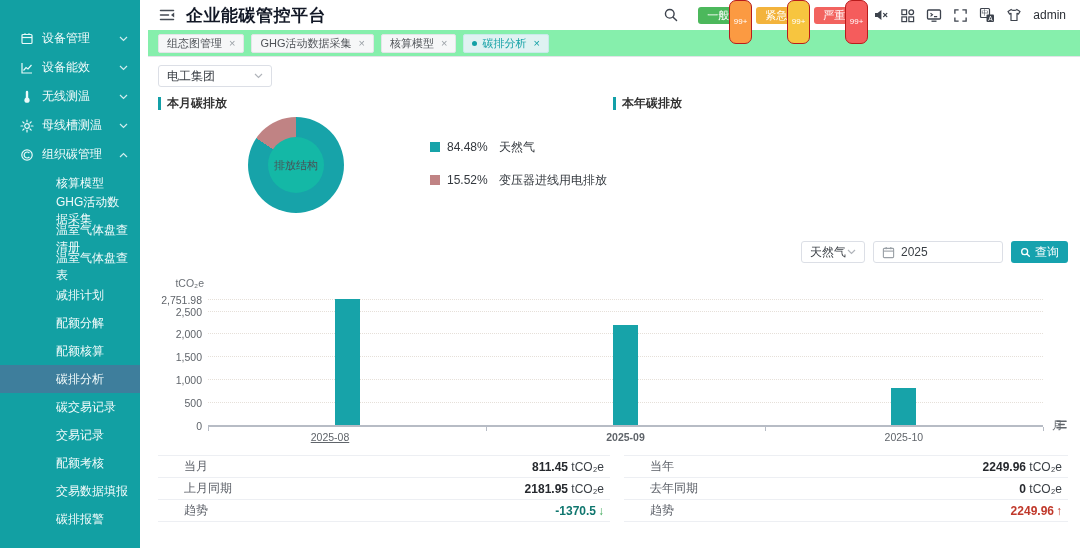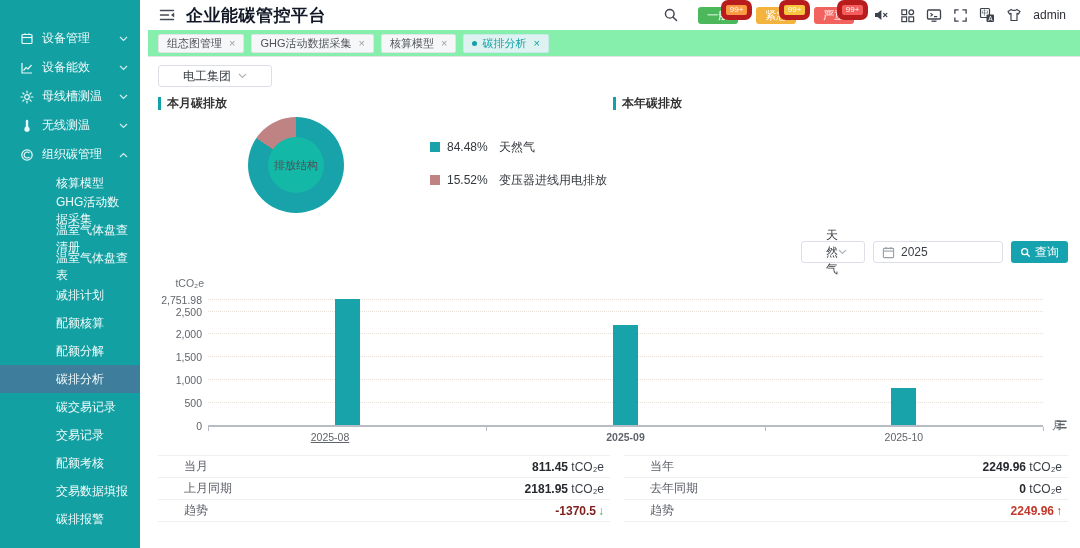--- a/index.html
+++ b/index.html
@@ -23,37 +23,37 @@
 
   .topbar { height:30px; display:flex; align-items:center; padding:0 14px 0 10px; background:#fff; }
   .fold { display:inline-flex; cursor:pointer; }
   .title { font-size:17px; font-weight:700; color:#121826; margin-left:10px; letter-spacing:.5px; }
   .topbar-right { margin-left:auto; display:flex; align-items:center; gap:11px; }
   .tb-icon { display:inline-flex; cursor:pointer; }
   .badges { display:flex; gap:18px; margin:0 8px; }
   .badge { position:relative; color:#fff; font-size:11px; line-height:17px; padding:0 9px;
            border-radius:3px; cursor:pointer; }
   .badge .cnt { position:absolute; top:-7px; right:-14px; font-size:8px; line-height:10px;
-                color:#fff; padding:0 4px; border-radius:7px; border:5px solid #b91c1c; }
+                color:#fff; padding:16px 4px; border-radius:7px; border:1px solid #b91c1c; }
   .admin { font-size:12px; color:#2b2f36; cursor:pointer; }
 
   .tabbar { height:27px; background:#86efac; border-bottom:1px solid #e2e4e8;
             display:flex; align-items:center; gap:7px; padding:0 10px; }
   .tab { height:19px; display:flex; align-items:center; gap:5px; padding:0 8px;
          font-size:11px; background:#f6f7f8; border:1px solid #e3e5e8; color:#4e5257;
          border-radius:2px; cursor:pointer; white-space:nowrap; }
   .tab.active { background:#dff2f2; border-color:#c8eaea; color:#12a0a5; }
   .tab .dot { width:5px; height:5px; border-radius:50%; background:#12a0a5; }
   .tab .x { color:#9aa0a6; font-size:11px; margin-left:2px; }
   .tab.active .x { color:#12a0a5; }
 
   .content { flex:1; background:#fff; padding:8px 12px 0 10px; position:relative; }
 
   .select { display:flex; align-items:center; justify-content:space-between;
-            border:1px solid #dcdfe6; border-radius:3px; height:22px; padding:0 24px;
+            border:1px solid #dcdfe6; border-radius:3px; height:22px; padding:0 8px;
             font-size:12px; color:#3a3f45; cursor:pointer; background:#fff; }
   .select .chev { color:#b0b4ba; display:inline-flex; }
   .org-select { width:114px; margin-bottom:8px; }
 
   .two-col { display:flex; height:176px; }
   .col-left { width:455px; position:relative; }
   .col-right { flex:1; position:relative; display:flex; flex-direction:column; }
   .sec-head { display:flex; align-items:center; font-size:12px; font-weight:700; color:#333; }
   .sec-head .bar { width:3px; height:13px; background:#13a0a8; margin-right:6px; }
 
@@ -138,20 +138,34 @@
         </span>
         <span>设备能效</span>
         <span class="chev">
           <svg width="9" height="6" viewBox="0 0 9 6" fill="none" stroke="currentColor" stroke-width="1.2">
             <polyline points="1,1 4.5,4.5 8,1"></polyline>
           </svg>
         </span>
       </div>
       <div class="side-item parent">
         <span class="s-icon">
+          <svg width="14" height="14" viewBox="0 0 14 14">
+            <line x1="7" y1="2" x2="7" y2="8" stroke="#eafafa" stroke-width="2.4" stroke-linecap="round"></line>
+            <circle cx="7" cy="10.2" r="2.6" fill="#eafafa"></circle>
+          </svg>
+        </span>
+        <span>无线测温</span>
+        <span class="chev">
+          <svg width="9" height="6" viewBox="0 0 9 6" fill="none" stroke="currentColor" stroke-width="1.2">
+            <polyline points="1,1 4.5,4.5 8,1"></polyline>
+          </svg>
+        </span>
+      </div>
+      <div class="side-item parent">
+        <span class="s-icon">
           <svg width="14" height="14" viewBox="0 0 14 14" stroke="#eafafa" stroke-width="1.2" fill="none">
             <circle cx="7" cy="7" r="2.3"></circle>
             <g stroke-linecap="round">
               <line x1="7" y1="1" x2="7" y2="2.8"></line>
               <line x1="7" y1="11.2" x2="7" y2="13"></line>
               <line x1="1" y1="7" x2="2.8" y2="7"></line>
               <line x1="11.2" y1="7" x2="13" y2="7"></line>
               <line x1="2.8" y1="2.8" x2="4" y2="4"></line>
               <line x1="10" y1="10" x2="11.2" y2="11.2"></line>
               <line x1="11.2" y1="2.8" x2="10" y2="4"></line>
@@ -161,34 +175,20 @@
         </span>
         <span>母线槽测温</span>
         <span class="chev">
           <svg width="9" height="6" viewBox="0 0 9 6" fill="none" stroke="currentColor" stroke-width="1.2">
             <polyline points="1,1 4.5,4.5 8,1"></polyline>
           </svg>
         </span>
       </div>
       <div class="side-item parent">
         <span class="s-icon">
-          <svg width="14" height="14" viewBox="0 0 14 14">
-            <line x1="7" y1="2" x2="7" y2="8" stroke="#eafafa" stroke-width="2.4" stroke-linecap="round"></line>
-            <circle cx="7" cy="10.2" r="2.6" fill="#eafafa"></circle>
-          </svg>
-        </span>
-        <span>无线测温</span>
-        <span class="chev">
-          <svg width="9" height="6" viewBox="0 0 9 6" fill="none" stroke="currentColor" stroke-width="1.2">
-            <polyline points="1,1 4.5,4.5 8,1"></polyline>
-          </svg>
-        </span>
-      </div>
-      <div class="side-item parent">
-        <span class="s-icon">
           <svg width="14" height="14" viewBox="0 0 14 14" fill="none" stroke="#eafafa" stroke-width="1.2">
             <circle cx="7" cy="7" r="5.2"></circle>
             <path d="M9.4 5 A3 3 0 1 0 9.4 9"></path>
           </svg>
         </span>
         <span>组织碳管理</span>
         <span class="chev">
           <svg width="9" height="6" viewBox="0 0 9 6" fill="none" stroke="currentColor" stroke-width="1.2">
             <polyline points="1,5 4.5,1.5 8,5"></polyline>
           </svg>
@@ -203,24 +203,24 @@
       <div class="side-item sub">
         <span>温室气体盘查清册</span>
       </div>
       <div class="side-item sub">
         <span>温室气体盘查表</span>
       </div>
       <div class="side-item sub">
         <span>减排计划</span>
       </div>
       <div class="side-item sub">
+        <span>配额分解</span>
+      </div>
+      <div class="side-item sub">
         <span>配额核算</span>
-      </div>
-      <div class="side-item sub">
-        <span>配额分解</span>
       </div>
       <div class="side-item sub active">
         <span>碳排分析</span>
       </div>
       <div class="side-item sub">
         <span>碳交易记录</span>
       </div>
       <div class="side-item sub">
         <span>交易记录</span>
       </div>
@@ -443,21 +443,21 @@
             <div class="srow">
               <span class="lab">当月</span>
               <span class="val"><span class="num">811.45</span><span class="unit"> tCO₂e</span></span>
             </div>
             <div class="srow">
               <span class="lab">上月同期</span>
               <span class="val"><span class="num">2181.95</span><span class="unit"> tCO₂e</span></span>
             </div>
             <div class="srow">
               <span class="lab">趋势</span>
-              <span class="val"><span class="num" style="color: #7f1d1d;">-1370.5</span><span class="arrow" style="color: rgb(63, 170, 90);">↓</span></span>
+              <span class="val"><span class="num" style="color: #0f766e;">-1370.5</span><span class="arrow" style="color: rgb(63, 170, 90);">↓</span></span>
             </div>
           </div>
         <div class="stable right" id="summary-right">
             <div class="srow">
               <span class="lab">当年</span>
               <span class="val"><span class="num">2249.96</span><span class="unit"> tCO₂e</span></span>
             </div>
             <div class="srow">
               <span class="lab">去年同期</span>
               <span class="val"><span class="num">0</span><span class="unit"> tCO₂e</span></span>

